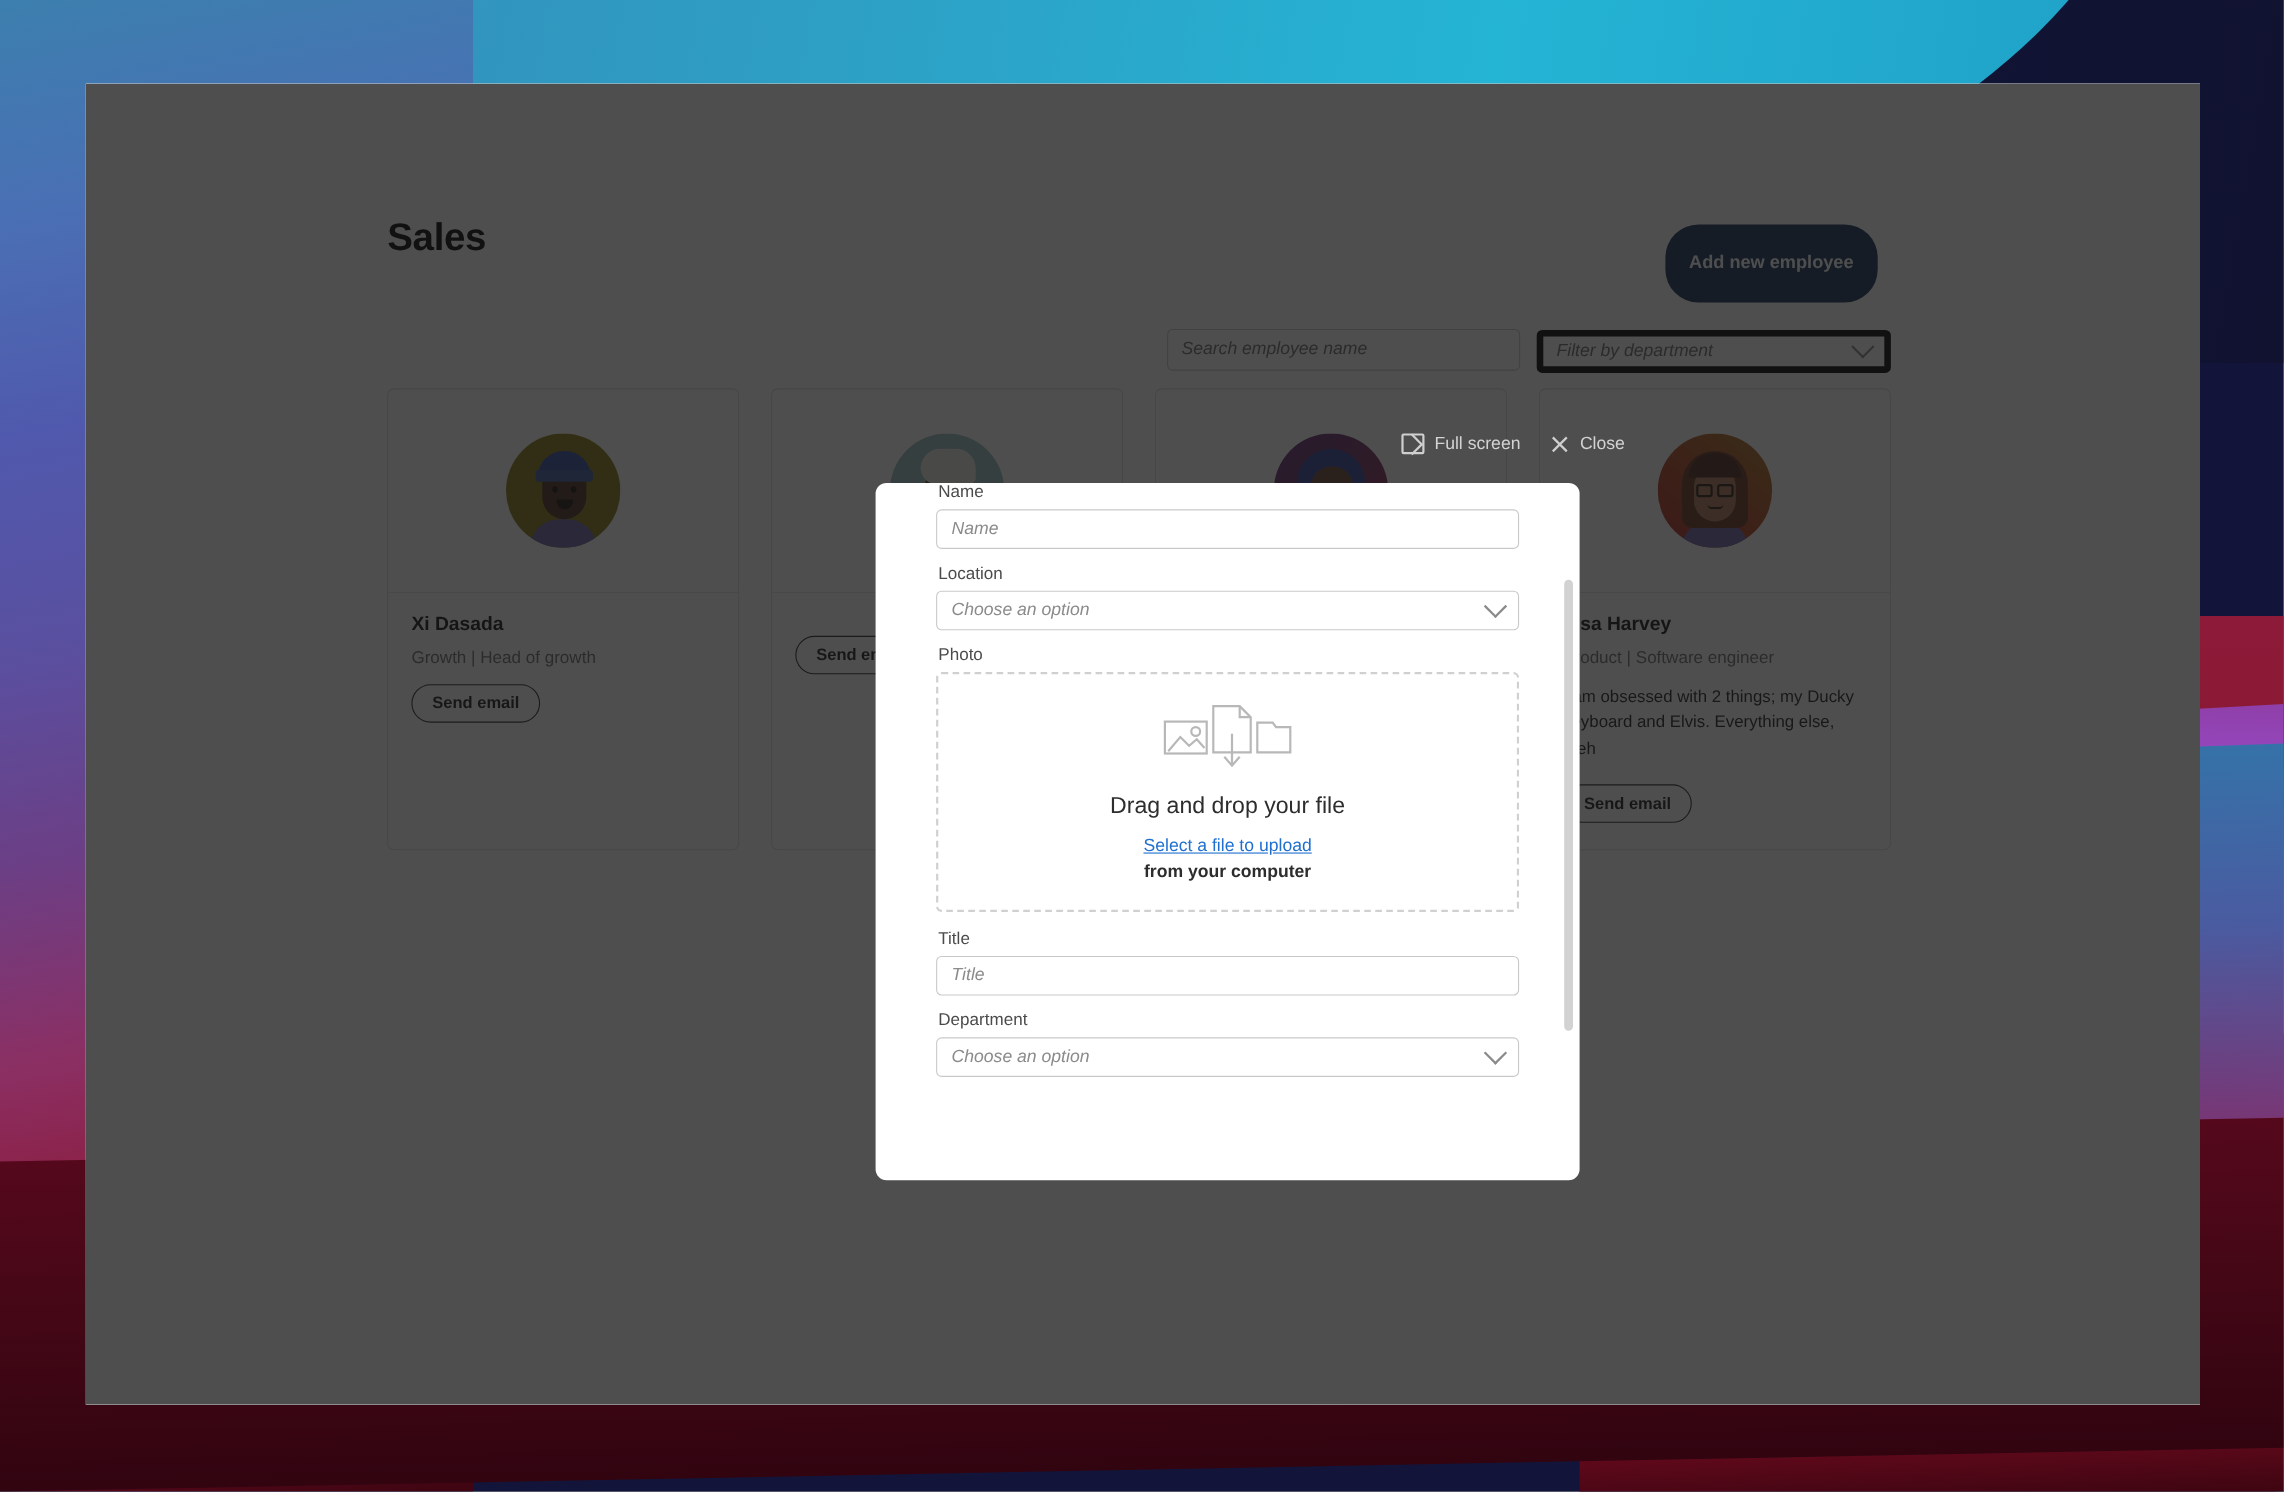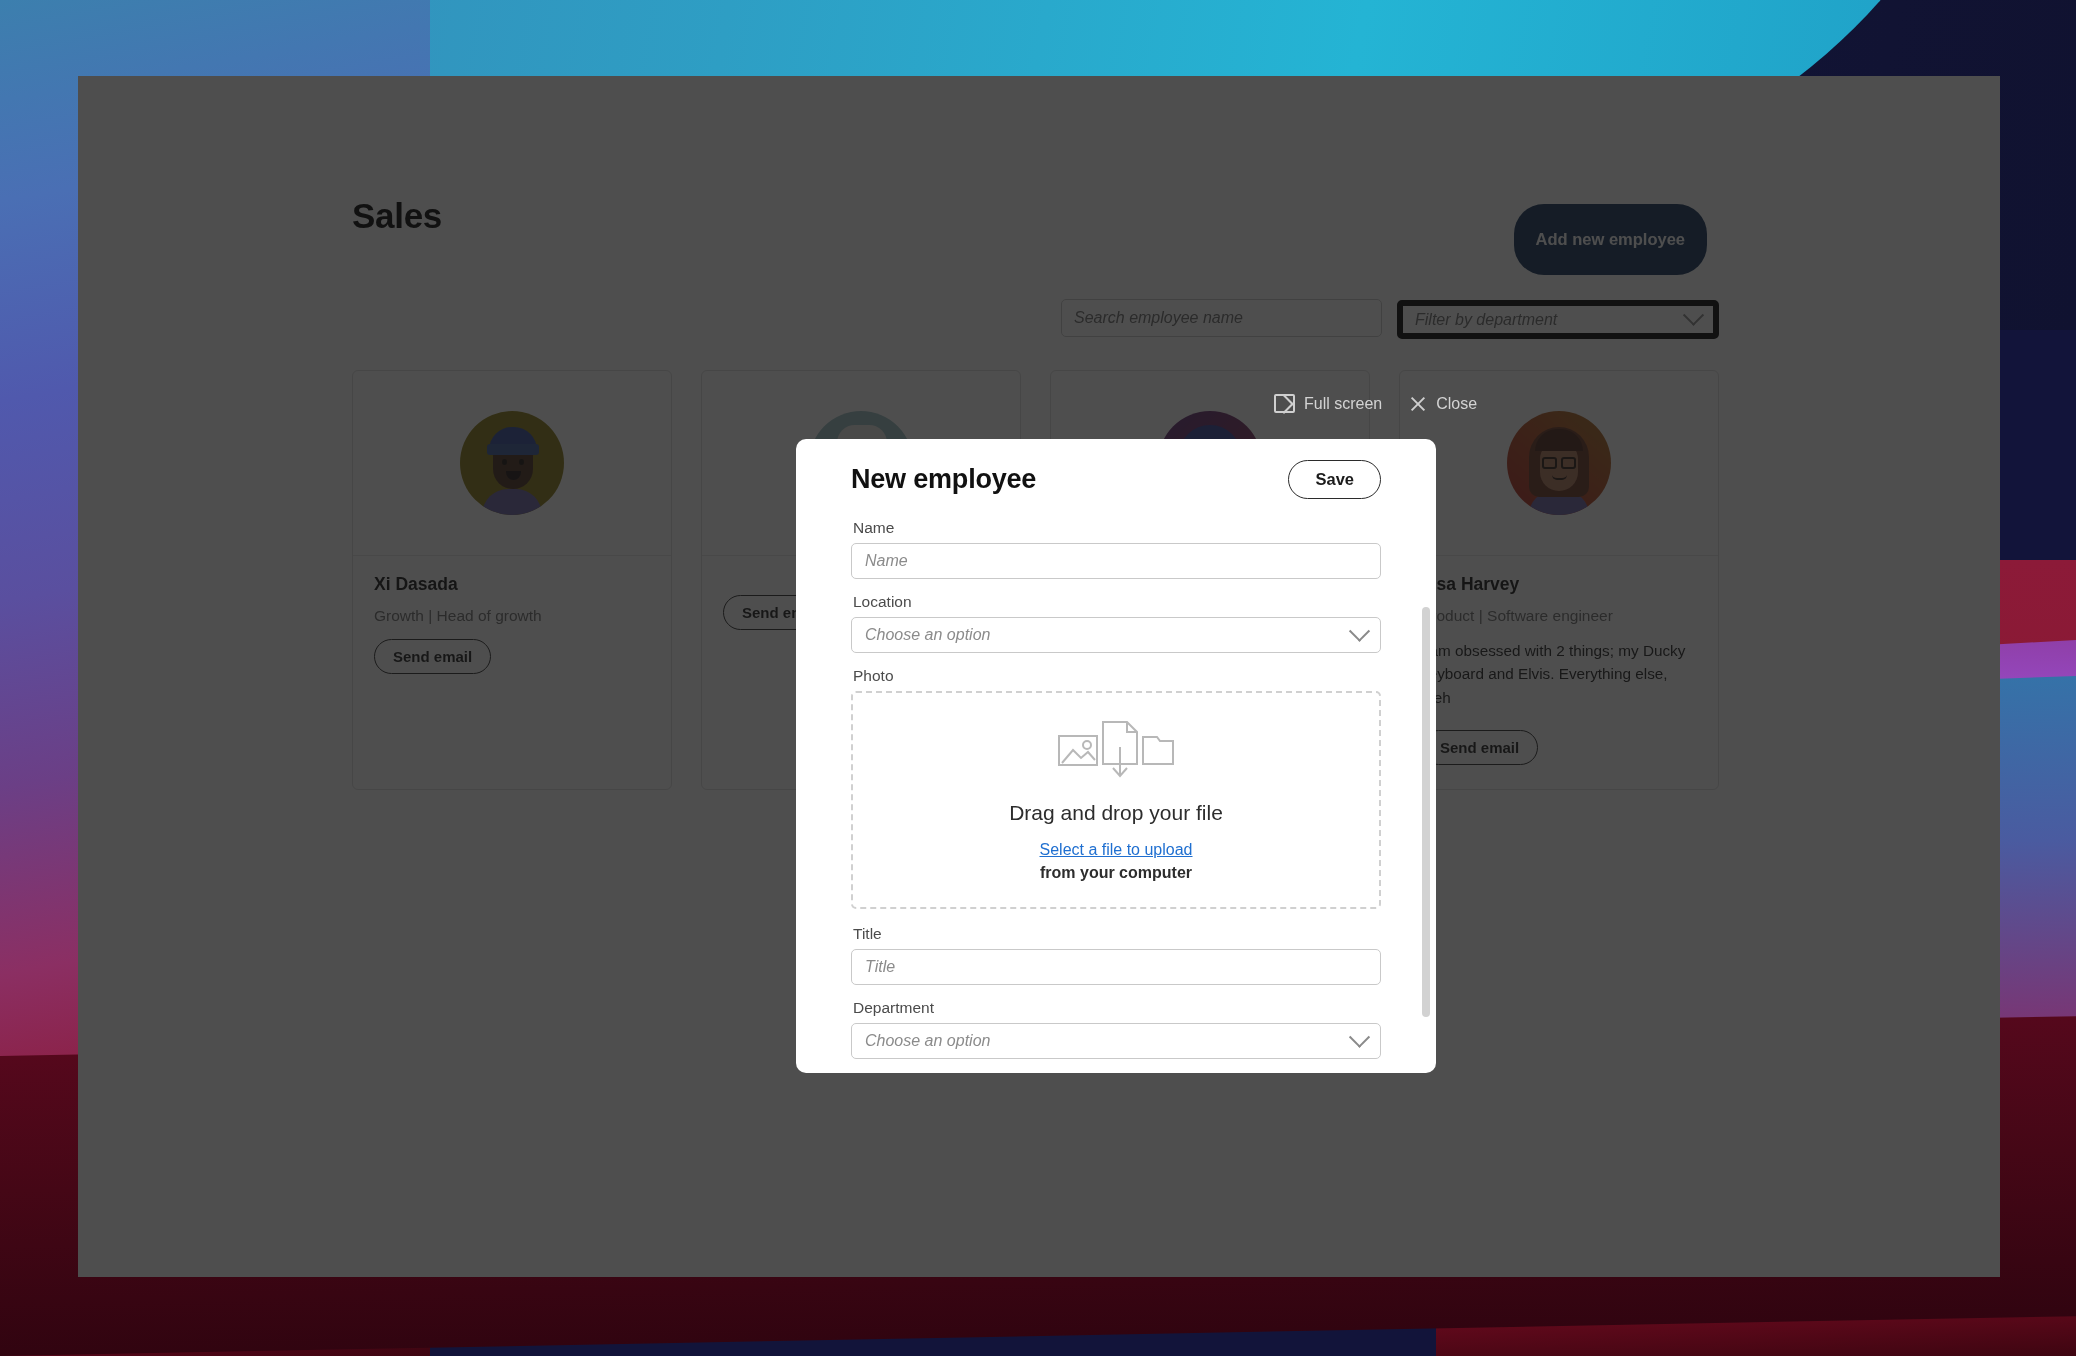--- a/index.html
+++ b/index.html
@@ -111,21 +111,21 @@
     cursor: pointer;
   }
   .chev {
     width: 15px; height: 15px; flex-shrink: 0;
     border-right: 2px solid #8a8a8a; border-bottom: 2px solid #8a8a8a;
     transform: rotate(45deg) translate(-3px,-3px);
   }
 
   
   #card-grid {
-    position: absolute; left: 274px; top: 250px;
+    position: absolute; left: 274px; top: 233px;
     display: flex; gap: 29px;
   }
   .emp-card {
     width: 320px;
     border: 1px solid #dcdcdc; border-radius: 6px;
     background: #ffffff; overflow: hidden;
   }
   .card-photo {
     height: 185px;
     display: flex; align-items: center; justify-content: center;
@@ -379,24 +379,20 @@
       <span>Full screen</span>
     </div>
     <div class="chrome-item">
       <span id="close-icon"></span>
       <span>Close</span>
     </div>
   </div>
 
   <div id="modal">
 
-    <div id="modal-header">
-      <div id="modal-title">New employee</div>
-      <button id="save-btn">Save</button>
-    </div>
 
     <div id="modal-body">
 
       <div class="field">
         <div class="field-label">Name</div>
         <input class="text-input" type="text" placeholder="Name" style="">
       </div>
 
       <div class="spacer-sm"></div>
 

